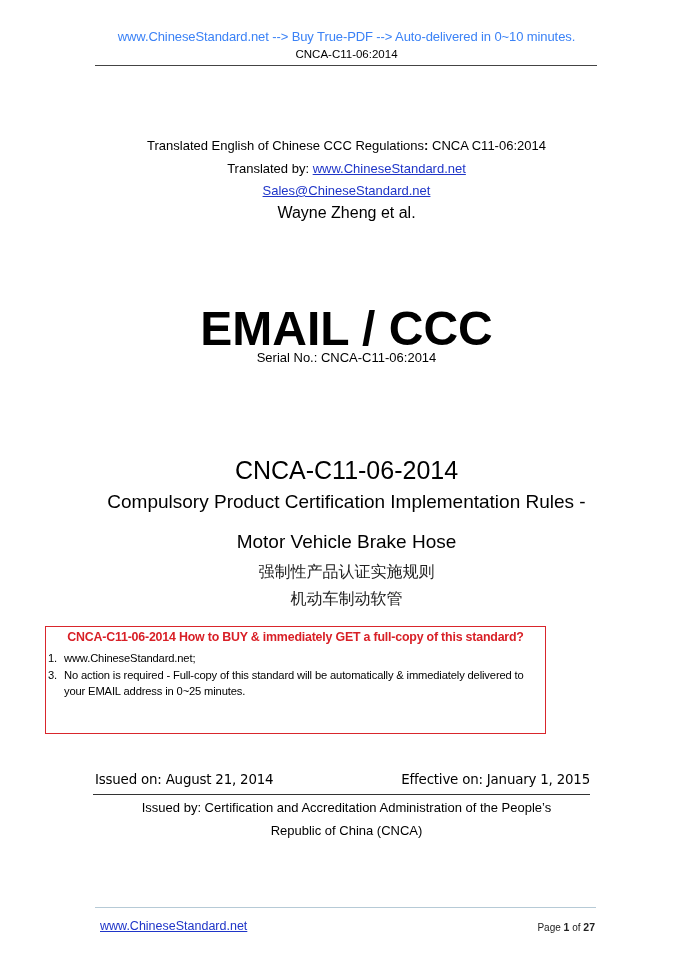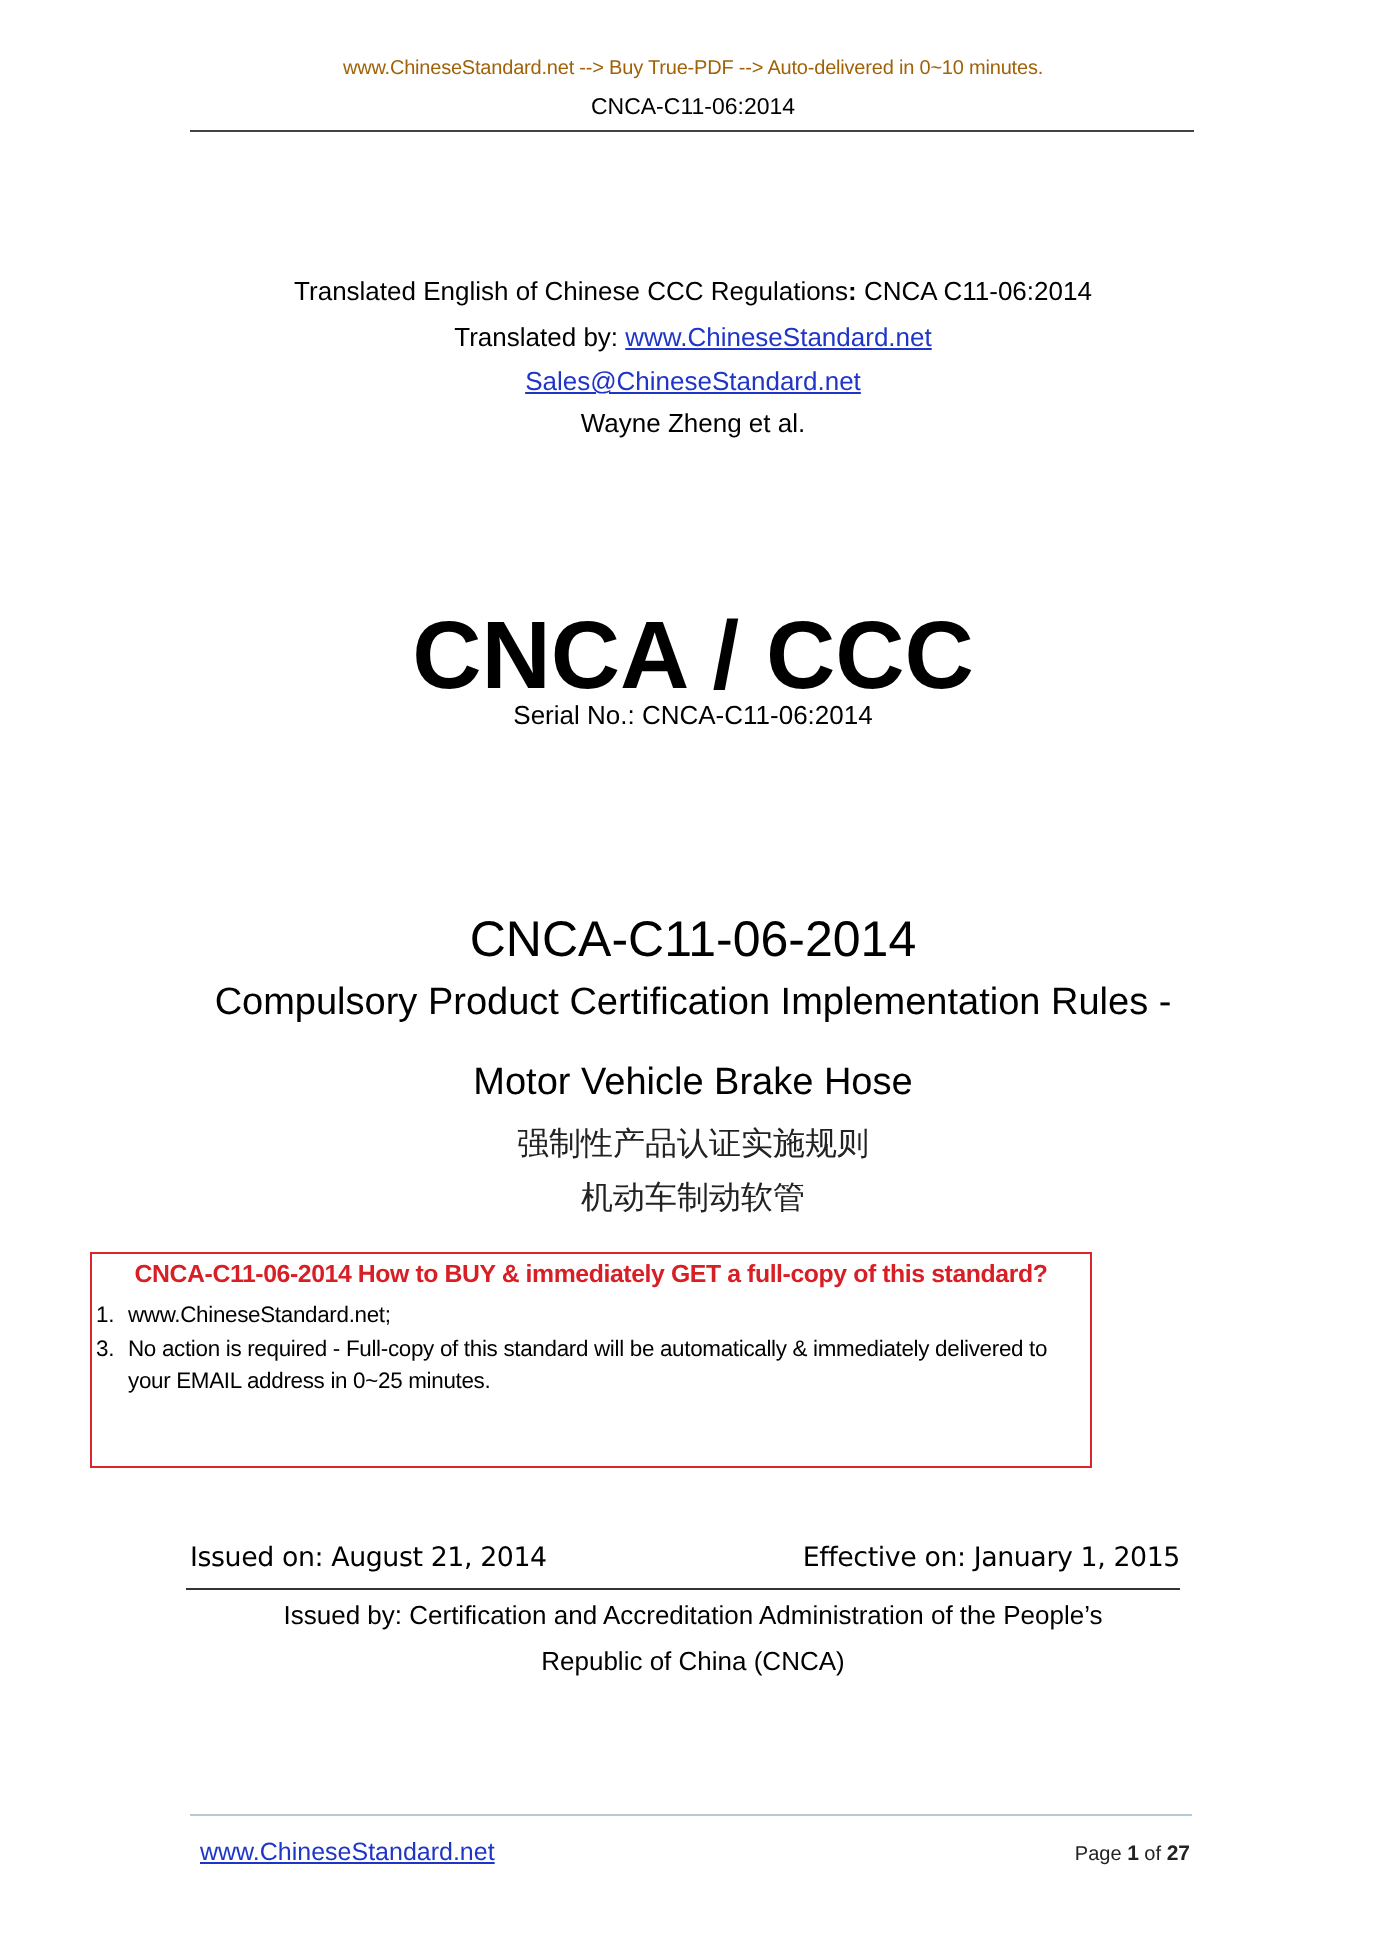--- a/index.html
+++ b/index.html
@@ -13,22 +13,22 @@
     position: relative;
     overflow: hidden;
     font-family: "Liberation Sans", sans-serif;
     color: #000;
   }
   .abs { position: absolute; }
   .center { left: 0; width: 693px; text-align: center; }
 
   .promo {
     top: 29px;
-    font-size: 10px;
-    color: #a16207;
+    font-size: 13px;
+    color: #3b82f6;
     letter-spacing: -0.1px;
   }
   .docid-header {
     top: 48px;
     font-size: 11.5px;
   }
   .header-rule {
     top: 65px;
     left: 95px;
     width: 502px;
@@ -47,21 +47,21 @@
   .sales {
     top: 183px;
     font-size: 13px;
   }
   a.link {
     color: #1f35c8;
     text-decoration: underline;
   }
   .author {
     top: 204px;
-    font-size: 13px;
+    font-size: 16px;
   }
 
   .big-title {
     top: 301px;
     font-size: 48px;
     font-weight: bold;
     letter-spacing: 0px;
   }
   .serial {
     top: 350px;
@@ -185,21 +185,21 @@
   <span>Translated English of Chinese CCC Regulations</span><b>:</b><span> CNCA  C11-06:2014</span>
 </div>
 <div class="abs center translated-by">
   <span>Translated by: </span><a class="link">www.ChineseStandard.net</a>
 </div>
 <div class="abs center sales">
   <a class="link">Sales@ChineseStandard.net</a>
 </div>
 <div class="abs center author">Wayne Zheng et al.</div>
 
-<div class="abs center big-title">CNCA / CCC</div>
+<div class="abs center big-title">EMAIL / CCC</div>
 <div class="abs center serial">Serial No.: CNCA-C11-06:2014</div>
 
 <div class="abs center std-code">CNCA-C11-06-2014</div>
 <div class="abs center rules-title">Compulsory Product Certification Implementation Rules -</div>
 <div class="abs center subject">Motor Vehicle Brake Hose</div>
 <div class="abs center cn1">强制性产品认证实施规则</div>
 <div class="abs center cn2">机动车制动软管</div>
 
 <div class="abs buy-box">
   <div class="buy-title">CNCA-C11-06-2014 How to BUY &amp; immediately GET a full-copy of this standard?</div>

